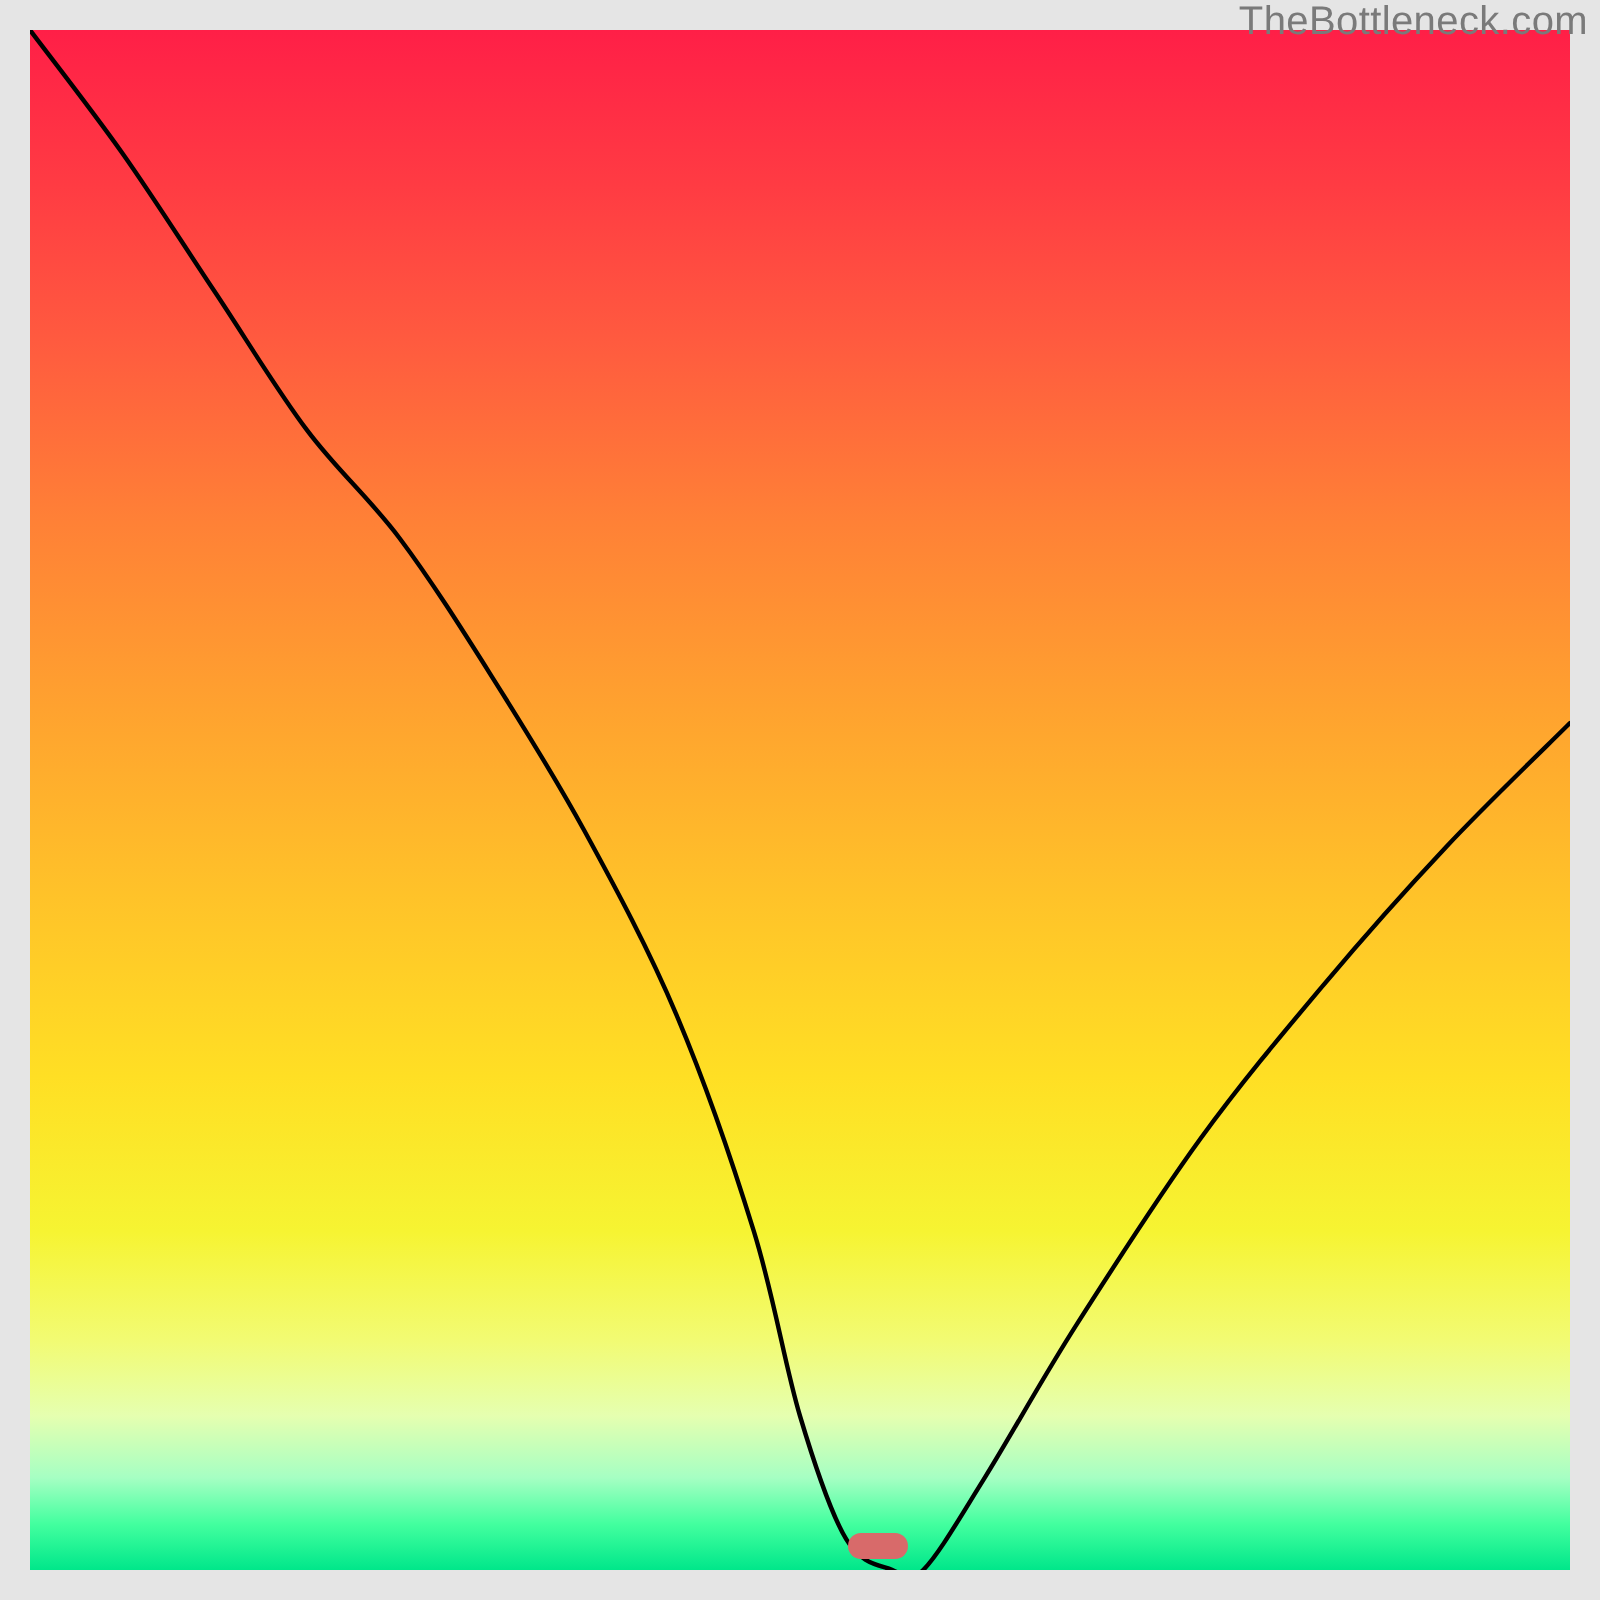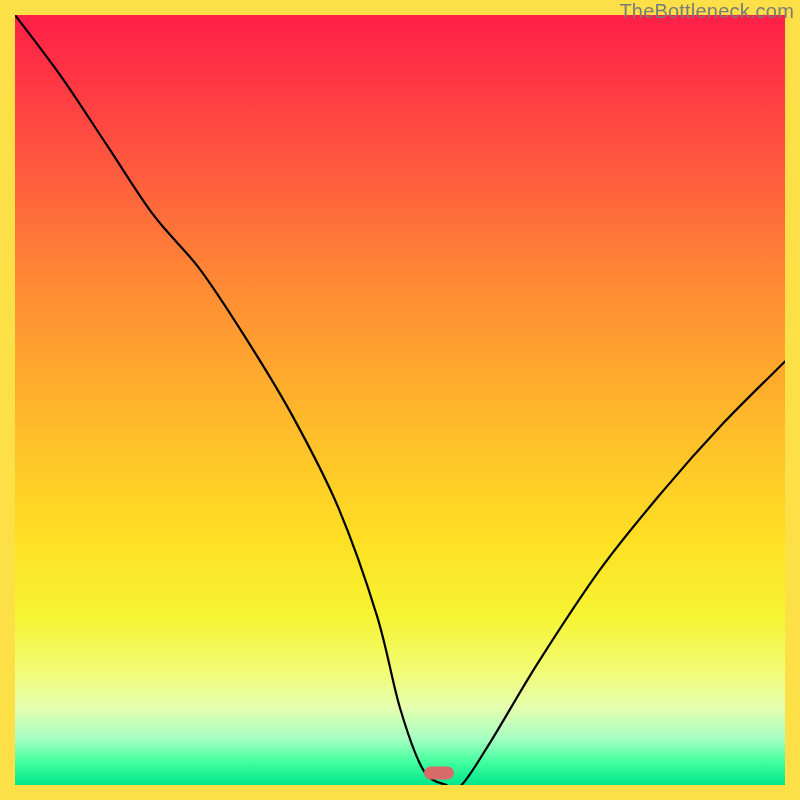--- a/index.html
+++ b/index.html
@@ -8,21 +8,21 @@
     width: 800px;
     height: 800px;
     background: #000;
     overflow: hidden;
     font-family: Arial, Helvetica, sans-serif;
   }
   .frame {
     position: relative;
     width: 800px;
     height: 800px;
-    background: #fde047;
+    background: #e5e5e5;
   }
   .plot-area {
     position: absolute;
     left: 15px;
     top: 15px;
     width: 770px;
     height: 770px;
     background: linear-gradient(
       to bottom,
       #ff1f47 0%,

